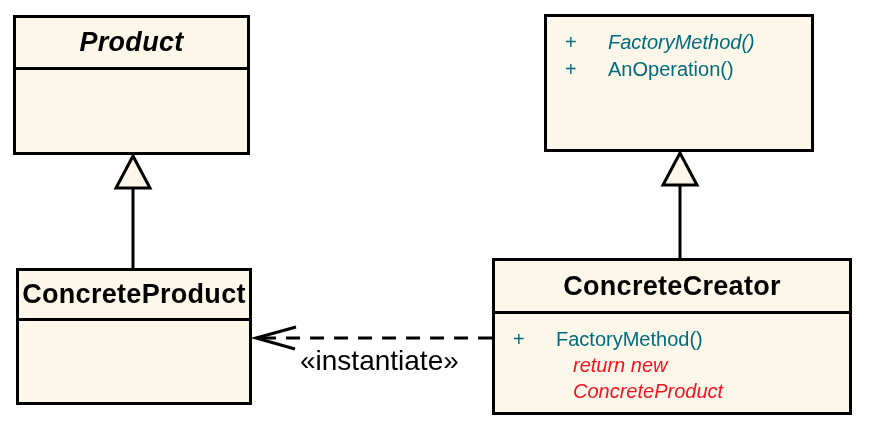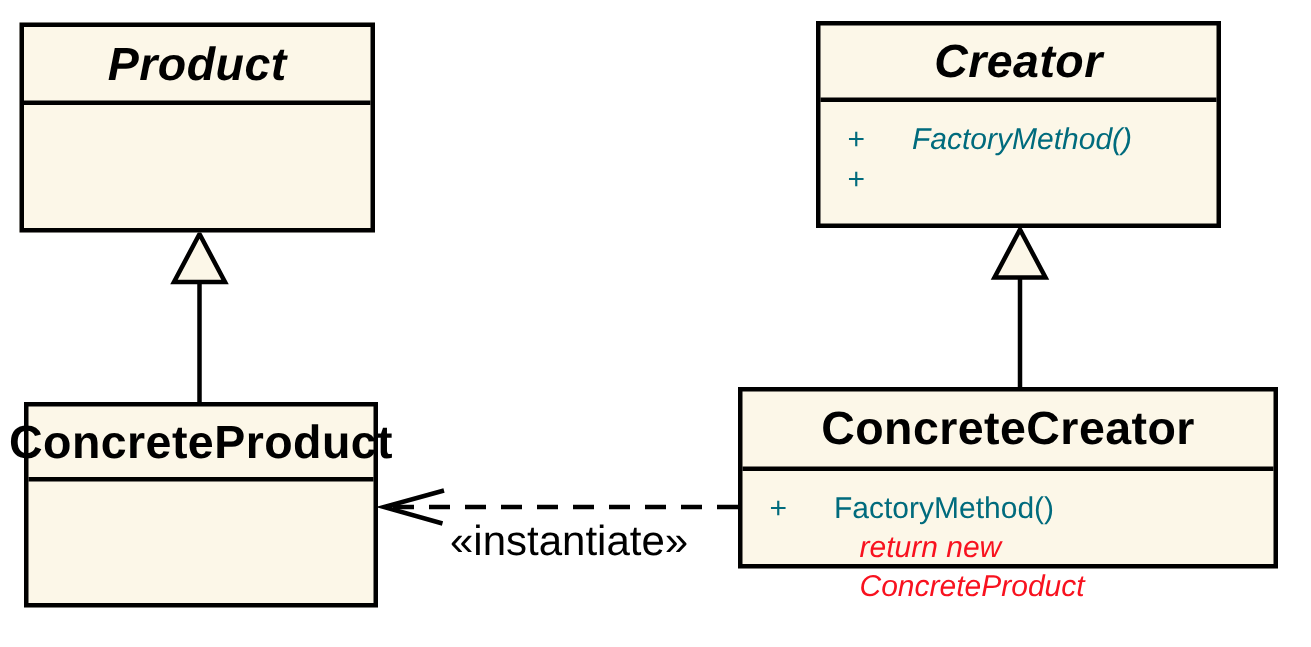--- a/index.html
+++ b/index.html
@@ -50,21 +50,21 @@
     background: var(--box-fill, #FCF7E8);
     border: 3px solid var(--line-color, #000000);
   }
   .class-title {
     box-sizing: border-box;
     border-bottom: 3px solid var(--line-color, #000000);
     display: flex;
     align-items: center;
     justify-content: center;
     font-weight: bold;
-    font-size: 31px;
+    font-size: 27px;
     letter-spacing: 0.3px;
     color: var(--title-color, #000000);
     white-space: nowrap;
   }
   .abstract .class-title { font-style: italic; }
   .class-body {
     box-sizing: border-box;
     padding: 12px 6px 0 18px;
     font-size: 20px;
     color: var(--method-color, #006B7D);
@@ -117,38 +117,38 @@
       <polyline class="open-arrowhead" points="296,327 256,338 295,349"></polyline>
     </g>
   </svg>
 
   <div class="class-box abstract" id="product" style="left:13px; top:15px; width:237px; height:140px;">
     <div class="class-title" style="height:52px;">Product</div>
     <div class="class-body"></div>
   </div>
 
   <div class="class-box abstract" id="creator" style="left:544px; top:14px; width:270px; height:138px;">
-    <div class="class-title" style="height:51px;">Creator</div>
     <div class="class-body">
       <div class="method-line">
         <span class="method-vis">+</span>
         <span class="method-label italic">FactoryMethod()</span>
       </div>
       <div class="method-line">
         <span class="method-vis">+</span>
+        <span class="method-label">AnOperation()</span>
       </div>
     </div>
   </div>
 
   <div class="class-box" id="concrete-product" style="left:16px; top:268px; width:236px; height:137px;">
     <div class="class-title" style="height:50px;">ConcreteProduct</div>
     <div class="class-body"></div>
   </div>
 
-  <div class="class-box" id="concrete-creator" style="left:492px; top:258px; width:360px; height:121px;">
+  <div class="class-box" id="concrete-creator" style="left:492px; top:258px; width:360px; height:157px;">
     <div class="class-title" style="height:53px;">ConcreteCreator</div>
     <div class="class-body">
       <div class="method-line">
         <span class="method-vis">+</span>
         <span class="method-label">FactoryMethod()</span>
       </div>
       <div class="annotation-line">return new</div>
       <div class="annotation-line">ConcreteProduct</div>
     </div>
   </div>

